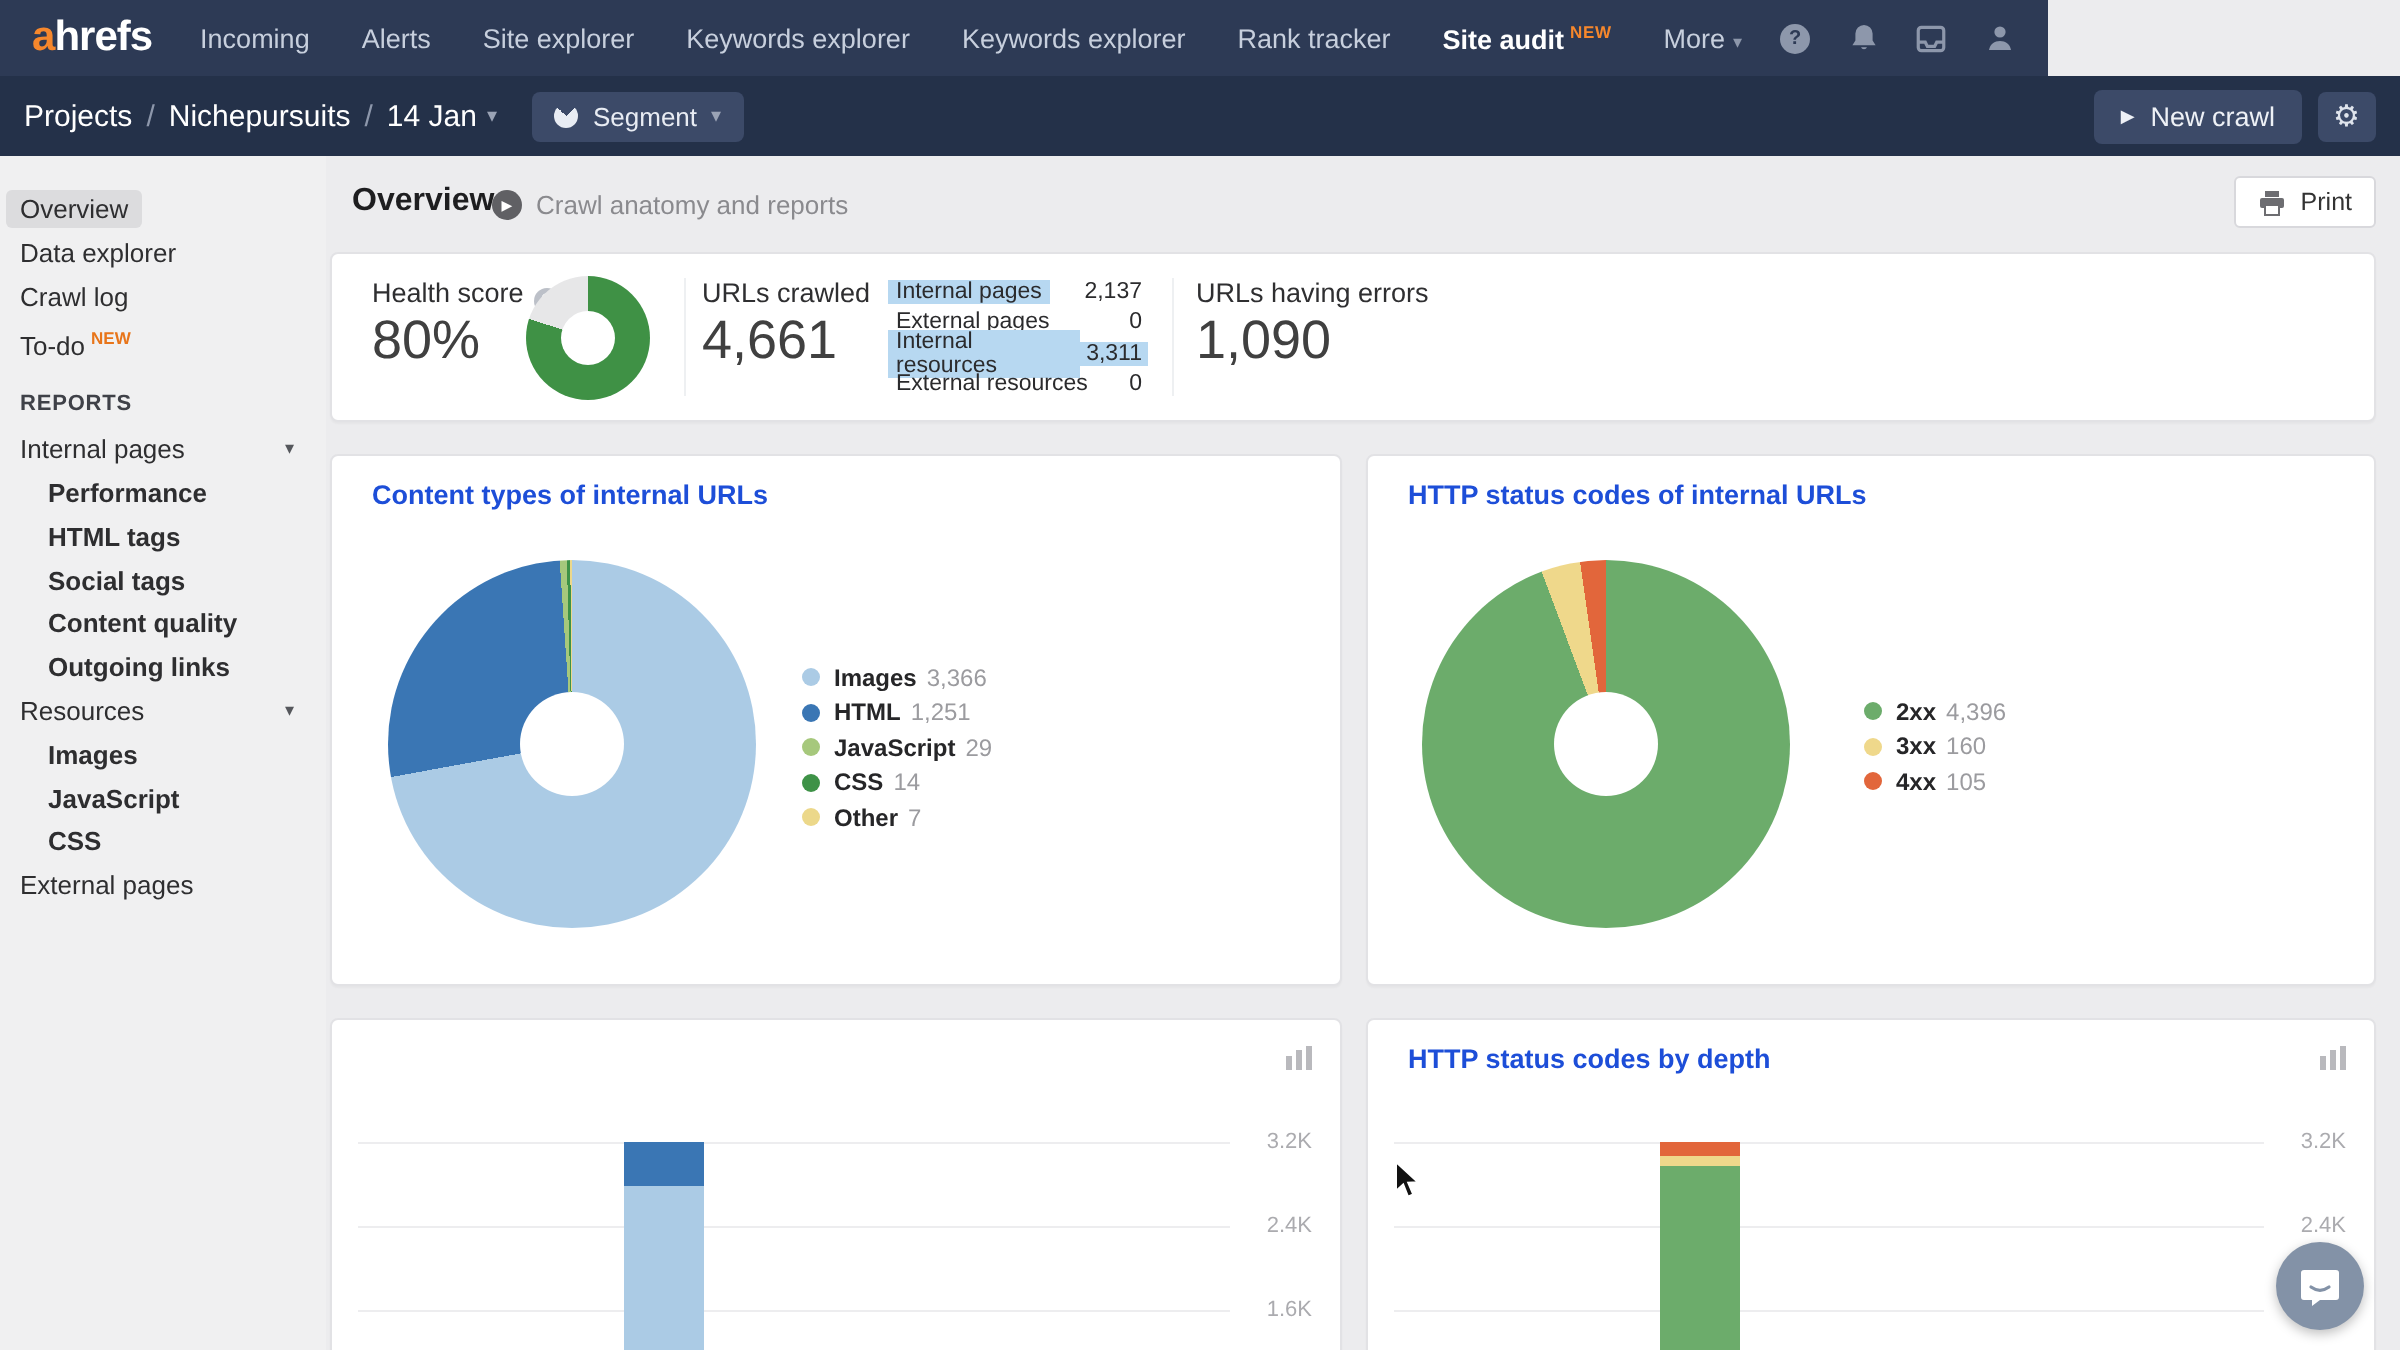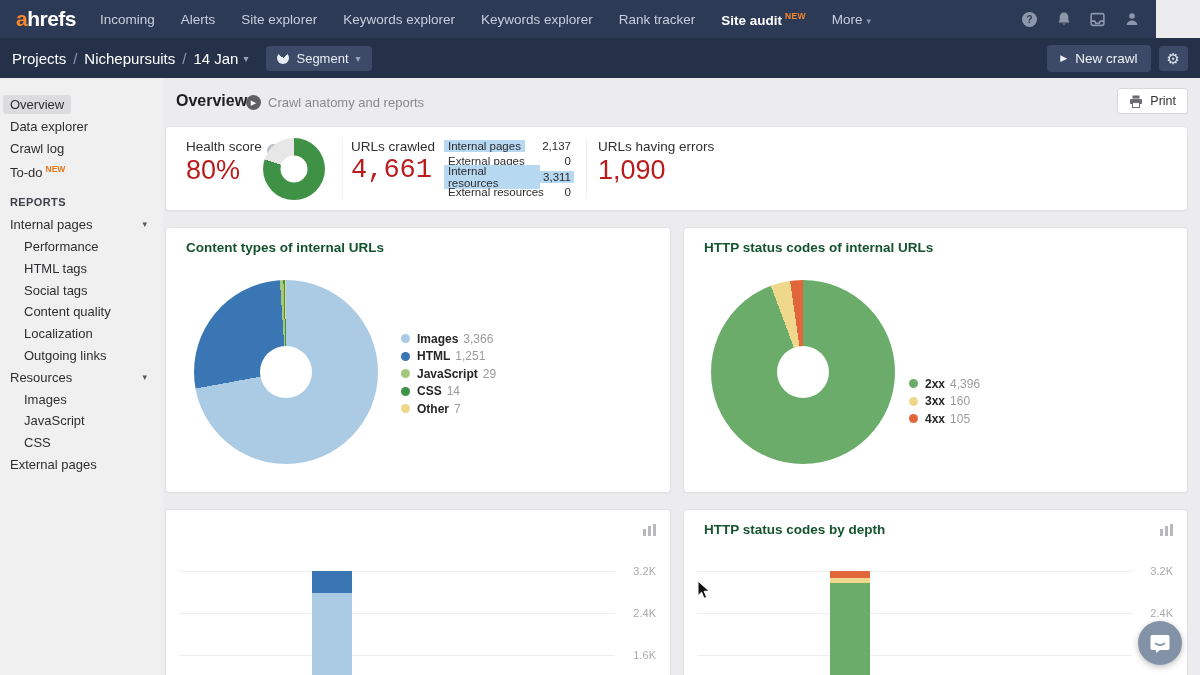--- a/index.html
+++ b/index.html
@@ -1,21 +1,21 @@
 <!DOCTYPE html>
 <html><head>
 <meta charset="utf-8">
 <style>
   html,body{margin:0;padding:0;background:#d8d8d8;}
   *{box-sizing:border-box;font-family:"Liberation Sans","DejaVu Sans",sans-serif;}
   #app{position:relative;width:1200px;height:675px;background:#ececee;overflow:hidden;margin:0 auto;}
   .abs{position:absolute;}
 
   
-  .topnav{position:absolute;left:0;top:0;width:1156px;height:38px;background:#2d3a55;display:flex;align-items:center;padding:0 16px;}
+  .topnav{position:absolute;left:0;top:0;width:1024px;height:38px;background:#2d3a55;display:flex;align-items:center;padding:0 16px;}
   .logo{font-size:21px;font-weight:bold;color:#fff;letter-spacing:-0.5px;margin-right:24px;cursor:pointer;}
   .logo .logo-a{color:#f6872c;}
   .topnav nav{display:flex;align-items:center;gap:26px;flex:1;}
   .nav-item{color:#c7cfdd;font-size:13.5px;cursor:pointer;white-space:nowrap;position:relative;}
   .nav-item.active{color:#fff;font-weight:bold;}
   .nav-badge{font-size:8.5px;font-weight:bold;color:#f6872c;vertical-align:super;margin-left:3px;letter-spacing:.3px;}
   .nav-caret{font-size:9px;color:#8d97ab;margin-left:4px;}
   .topnav-icons{display:flex;align-items:center;gap:17px;color:#8d97ab;}
   .tn-icon{width:17px;height:17px;display:flex;align-items:center;justify-content:center;cursor:pointer;}
   .help-circle{width:15px;height:15px;border-radius:50%;background:#8d97ab;color:#2d3a55;font-size:10px;font-weight:bold;display:flex;align-items:center;justify-content:center;}
@@ -28,40 +28,40 @@
   .pill-btn{display:flex;align-items:center;gap:7px;background:#3c4a68;border-radius:4px;color:#e8ecf3;font-size:13px;padding:5px 11px;margin-left:18px;cursor:pointer;}
   .pie-glyph{width:12px;height:12px;border-radius:50%;background:conic-gradient(#e8ecf3 0deg 270deg,transparent 270deg 360deg);transform:rotate(45deg);}
   .subnav-right{margin-left:auto;display:flex;align-items:center;gap:8px;}
   .dark-btn{display:flex;align-items:center;gap:8px;background:#3c4a68;border-radius:4px;color:#eef1f6;font-size:13.5px;padding:6px 13px;cursor:pointer;}
   .play-glyph{font-size:9px;color:#eef1f6;}
   .gear-btn{background:#3c4a68;border-radius:4px;color:#dfe4ec;font-size:15px;padding:4px 8px;cursor:pointer;line-height:17px;}
 
   
   .sidebar{position:absolute;left:0;top:78px;width:163px;height:597px;background:#f0f0f1;padding-top:16px;}
   .side-item{position:relative;height:21.8px;line-height:21.8px;font-size:13px;color:#2e2e30;padding-left:10px;cursor:pointer;white-space:nowrap;}
-  .side-item.l1{padding-left:24px;}
+  .side-item.l1{padding-left:24px;font-weight:bold;}
   .side-item.active .pill{background:#dcdcde;border-radius:3px;padding:2px 7px;margin-left:-7px;}
   .side-caret{position:absolute;right:16px;top:0;font-size:9px;color:#55575c;}
   .side-new{font-size:8.5px;font-weight:bold;color:#e8751a;vertical-align:super;margin-left:3px;}
   .side-header{font-size:11px;font-weight:bold;color:#3f4148;letter-spacing:.4px;margin:14px 0 5px 10px;height:14px;line-height:14px;}
 
   
   .page-title{position:absolute;left:176px;top:92px;font-size:16px;font-weight:bold;color:#1e1e20;}
   .play-badge{position:absolute;left:246px;top:95px;width:15px;height:15px;border-radius:50%;background:#606064;color:#fff;font-size:7px;display:flex;align-items:center;justify-content:center;cursor:pointer;}
   .page-subtitle{position:absolute;left:268px;top:95px;font-size:13px;color:#8a8a8e;}
   .print-btn{position:absolute;right:12px;top:88px;height:26px;display:flex;align-items:center;gap:7px;background:#fff;border:1px solid #d8d8dc;border-radius:3px;padding:0 11px;font-size:12.5px;color:#333;cursor:pointer;}
 
   
   .card{position:absolute;background:#fff;border:1px solid #e2e2e5;border-radius:4px;box-shadow:0 1px 1px rgba(0,0,0,.03);}
-  .card-title{position:absolute;left:20px;top:12px;font-size:13.5px;font-weight:bold;color:#14532d;}
+  .card-title{position:absolute;left:20px;top:12px;font-size:13.5px;font-weight:bold;color:#1d4ed8;}
   .chart-icon{position:absolute;right:14px;top:12px;color:#b9b9bd;cursor:pointer;}
 
   
   .stat-label{font-size:13.5px;color:#2f2f31;}
-  .stat-value{font-size:27px;color:#b91c1c;}
+  .stat-value{font-size:27px;color:#404040;}
   .help-dot{display:inline-flex;width:13px;height:13px;border-radius:50%;background:#bcc0c8;color:#fff;font-size:9px;font-weight:bold;align-items:center;justify-content:center;vertical-align:-2px;margin-left:5px;cursor:pointer;}
   .v-div{position:absolute;top:12px;bottom:12px;width:1px;background:#eef0f2;}
   .bd-row{display:flex;align-items:center;height:15.5px;font-size:11.5px;}
   .bd-label{padding:0 4px;color:#2b2b2d;}
   .bd-label.hl,.bd-value.hl{background:#b7d8f1;}
   .bd-value{margin-left:auto;padding:0 3px;color:#2b2b2d;}
 
   
   .donut{position:relative;border-radius:50%;}
   .donut::after{content:"";position:absolute;left:50%;top:50%;transform:translate(-50%,-50%);width:var(--hole);height:var(--hole);background:#fff;border-radius:50%;}
@@ -149,21 +149,20 @@
     <div class="side-item active"><span class="pill">Overview</span></div>
     <div class="side-item">Data explorer</div>
     <div class="side-item">Crawl log</div>
     <div class="side-item"><span>To-do</span><span class="side-new">NEW</span></div>
     <div class="side-header">REPORTS</div>
     <div class="side-item"><span>Internal pages</span><span class="side-caret">▾</span></div>
     <div class="side-item l1">Performance</div>
     <div class="side-item l1">HTML tags</div>
     <div class="side-item l1">Social tags</div>
     <div class="side-item l1">Content quality</div>
-    <div class="side-item l1">Localization</div>
     <div class="side-item l1">Outgoing links</div>
     <div class="side-item"><span>Resources</span><span class="side-caret">▾</span></div>
     <div class="side-item l1">Images</div>
     <div class="side-item l1">JavaScript</div>
     <div class="side-item l1">CSS</div>
     <div class="side-item">External pages</div>
   </aside>
 
   <div class="page-title">Overview</div>
   <div class="play-badge">
@@ -180,21 +179,21 @@
   </div>
 
   <div class="card" style="left:165px;top:126px;width:1023px;height:85px;">
     <div class="abs stat-label" style="left:20px;top:12px;"><span>Health score</span><span class="help-dot">?</span></div>
     <div class="abs stat-value" style="left:20px;top:28px;">80%</div>
     <div class="abs donut" style="left: 97px; top: 11px; width: 62px; height: 62px; --hole: 27px; background: conic-gradient(rgb(63, 145, 69) 0deg, rgb(63, 145, 69) 288deg, rgb(231, 231, 232) 288deg, rgb(231, 231, 232) 360deg);"></div>
 
     <div class="v-div" style="left:176px;"></div>
 
     <div class="abs stat-label" style="left:185px;top:12px;">URLs crawled</div>
-    <div class="abs stat-value" style="left:185px;top:28px;font-family:Liberation Mono, monospace;">4,661</div>
+    <div class="abs stat-value" style="left:185px;top:28px;">4,661</div>
 
     <div class="abs" style="left:278px;top:11px;width:130px;">
       <div class="bd-row">
           <span class="bd-label hl">Internal pages</span>
           <span class="bd-value">2,137</span>
         </div>
       <div class="bd-row">
           <span class="bd-label">External pages</span>
           <span class="bd-value">0</span>
         </div>
@@ -242,21 +241,21 @@
           <span class="legend-dot" style="background: rgb(236, 216, 138);"></span>
           <span class="legend-label">Other</span>
           <span class="legend-value">7</span>
         </div>
     </div>
   </div>
 
   <div class="card" style="left:683px;top:227px;width:505px;height:266px;">
     <div class="card-title">HTTP status codes of internal URLs</div>
     <div class="abs donut" style="left: 27px; top: 52px; width: 184px; height: 184px; --hole: 52px; background: conic-gradient(rgb(108, 172, 107) 0deg, rgb(108, 172, 107) 339.532deg, rgb(239, 216, 139) 339.532deg, rgb(239, 216, 139) 351.89deg, rgb(226, 102, 59) 351.89deg, rgb(226, 102, 59) 360deg);"></div>
-    <div class="legend" style="left:225px;top:121px;margin-top:28px;">
+    <div class="legend" style="left:248px;top:121px;">
       <div class="legend-item">
           <span class="legend-dot" style="background: rgb(108, 172, 107);"></span>
           <span class="legend-label">2xx</span>
           <span class="legend-value">4,396</span>
         </div>
       <div class="legend-item">
           <span class="legend-dot" style="background: rgb(239, 216, 139);"></span>
           <span class="legend-label">3xx</span>
           <span class="legend-value">160</span>
         </div>

